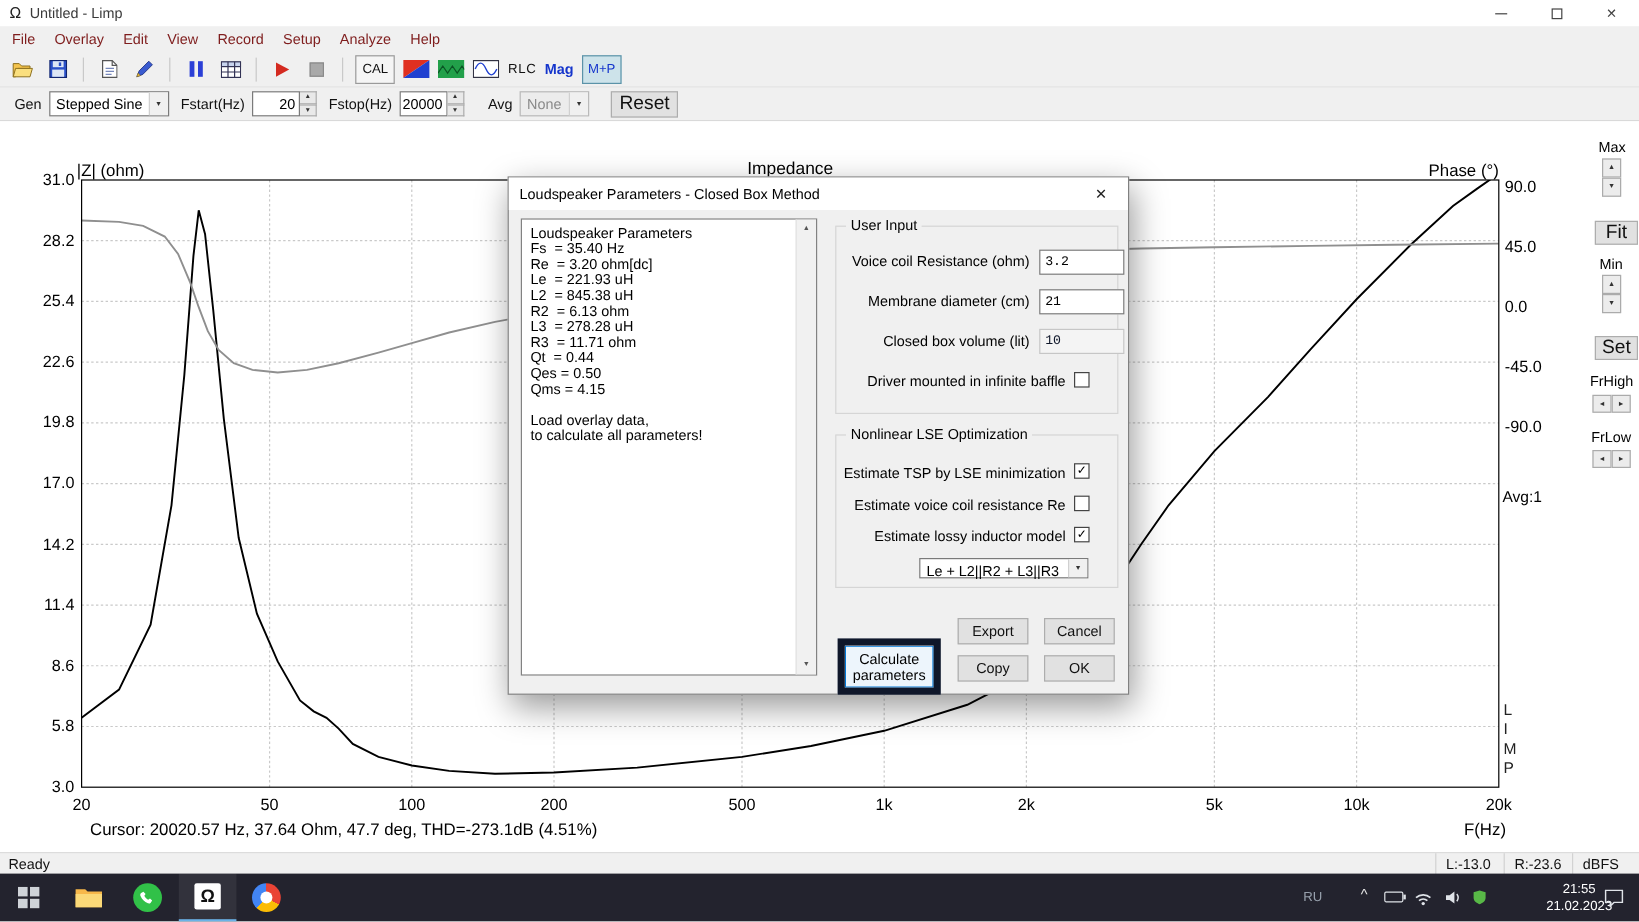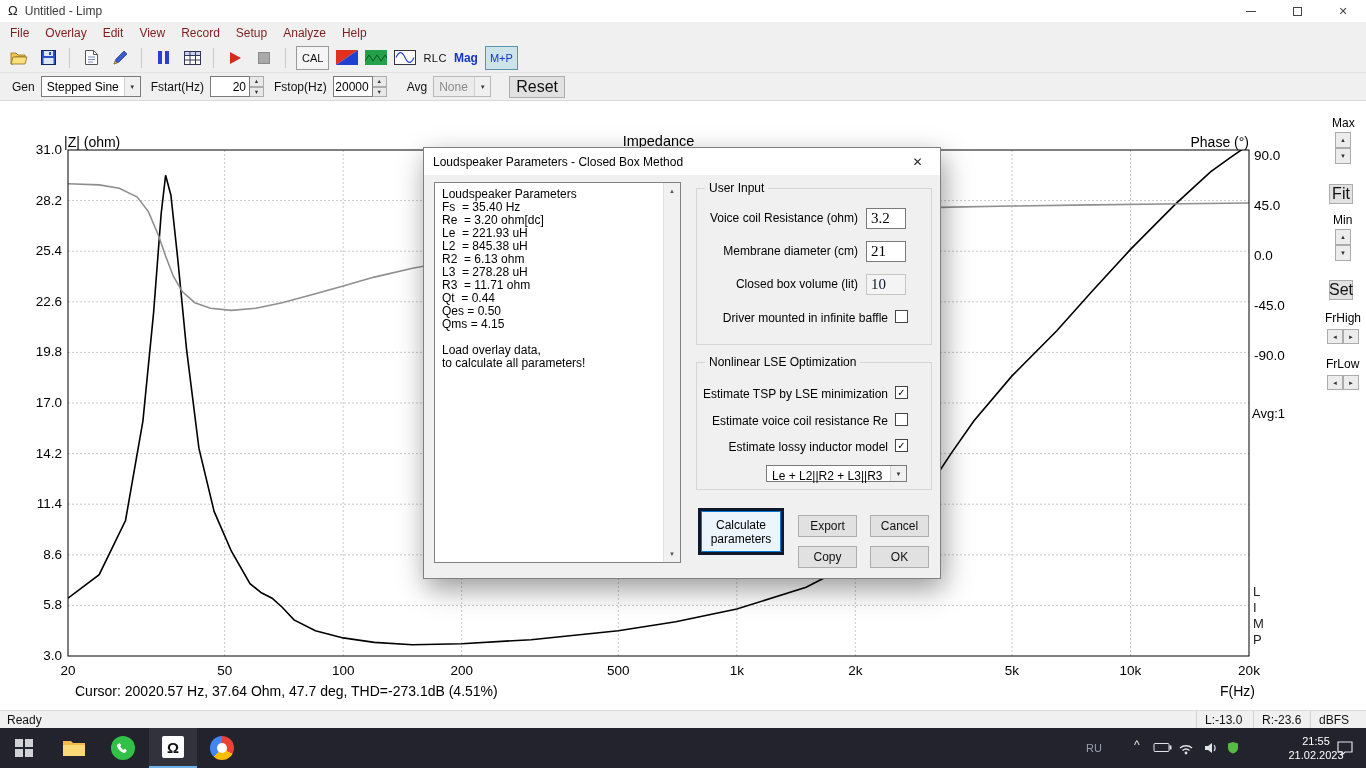--- a/index.html
+++ b/index.html
@@ -64,47 +64,47 @@
   .x-unit{position:absolute;left:1220px;top:582px;font-size:14px}
   .cursor-text{position:absolute;left:75px;top:582px;font-size:14px}
   .avg-text{position:absolute;left:1252px;top:305px;font-size:13px}
   .limp-vert{position:absolute;left:1253px;top:483px;font-size:13px;line-height:16px;white-space:pre-line;color:#222}
 
   
   .sp-label{position:absolute;font-size:12px;color:#000}
   .vspin{position:absolute;width:16px;height:32px;display:flex;flex-direction:column}
   .sb2{flex:1;border:1px solid #ababab;background:#ececec;font-size:6px;display:flex;align-items:center;justify-content:center;color:#333}
   .hspin{position:absolute;width:32px;height:15px;display:flex}
-  .fit-btn,.set-btn{position:absolute;width:24px;height:20px}
+  .fit-btn,.set-btn{position:absolute;width:36px;height:20px}
 
   
   .dialog{position:absolute;left:423px;top:147px;width:518px;height:432px;background:#f0f0f0;border:1px solid #808080;box-shadow:3px 10px 26px rgba(0,0,0,.4);z-index:20}
   .dlg-titlebar{height:27px;background:#fff;position:relative;display:flex;align-items:center}
   .dlg-title{font-size:12px;padding-left:9px;color:#000}
   .dlg-close{position:absolute;right:0;top:0;width:45px;height:27px;display:flex;align-items:center;justify-content:center;font-size:12px;color:#222}
   .results-box{position:absolute;left:10px;top:34px;width:247px;height:381px;background:#fff;border:1px solid #828282}
   .results-text{position:absolute;left:7px;top:5px;right:22px;font-size:12px;line-height:13px;white-space:pre-wrap;color:#000}
   .vscroll{position:absolute;right:0;top:0;width:17px;height:100%;background:#f1f1f1;border-left:1px solid #e2e2e2}
   .sarrow{position:absolute;left:0;width:16px;height:16px;font-size:6px;color:#555;display:flex;align-items:center;justify-content:center}
   .sarrow.b{bottom:0}
   .group{position:absolute;border:1px solid #d5d5d5}
   .legend{position:absolute;top:-8px;left:8px;background:#f0f0f0;padding:0 4px;font-size:12px;color:#000;white-space:nowrap}
   .gi{left:272px;top:40px;width:236px;height:157px}
   .gl{left:272px;top:214px;width:236px;height:128px}
   .fr{position:absolute;left:0;right:0;height:21px}
   .flabel{position:absolute;right:73px;top:3px;font-size:12px;white-space:nowrap}
-  .dinp{position:absolute;left:169px;top:0;width:40px;height:21px;border:1px solid #7a7a7a;font-size:15px;padding-left:4px;font-family:Liberation Serif, serif;background:#fff}
+  .dinp{position:absolute;left:169px;top:0;width:71px;height:21px;border:1px solid #7a7a7a;font-size:11px;padding-left:4px;font-family:Liberation Mono, monospace;background:#fff}
   .dinp.disabled{background:#f4f4f4;border-color:#c6c6c6;color:#0f172a}
   .cr{position:absolute;left:0;right:0;height:15px}
   .cr .flabel{right:43px;top:0}
   .checkbox{position:absolute;left:198px;top:-1px;width:13px;height:13px;background:#fff;border:1px solid #444;font-size:10px;line-height:11px;text-align:center}
   .checkbox.checked::after{content:"✓"}
   .lse-combo{position:absolute;left:69px;top:102px;width:141px;height:17px}
   .dlg-btn{position:absolute;font-size:12px}
-  .calc-btn{left:274px;top:360px;width:86px;height:47px;background:#edf5fc;border:3px solid #0f172a;box-shadow:inset 0 0 0 1px #0078d7;text-align:center;line-height:14px;padding:0 4px}
+  .calc-btn{left:274px;top:384px;width:86px;height:47px;background:#edf5fc;border:6px solid #0f172a;box-shadow:inset 0 0 0 1px #0078d7;text-align:center;line-height:14px;padding:0 4px}
   .export-btn{left:374px;top:367px;width:59px;height:22px}
   .cancel-btn{left:446px;top:367px;width:59px;height:22px}
   .copy-btn{left:374px;top:398px;width:59px;height:22px}
   .ok-btn{left:446px;top:398px;width:59px;height:22px}
 
   
   .statusbar{position:absolute;top:710px;left:0;right:0;height:18px;background:#f0f0f0;border-top:1px solid #dcdcdc;font-size:12px;color:#111}
   .ready{position:absolute;left:7px;top:2px}
   .sseg{position:absolute;top:0;height:18px;border-left:1px solid #d2d2d2;padding:2px 0 0 8px}
   .seg-l{left:1196px;width:57px}

